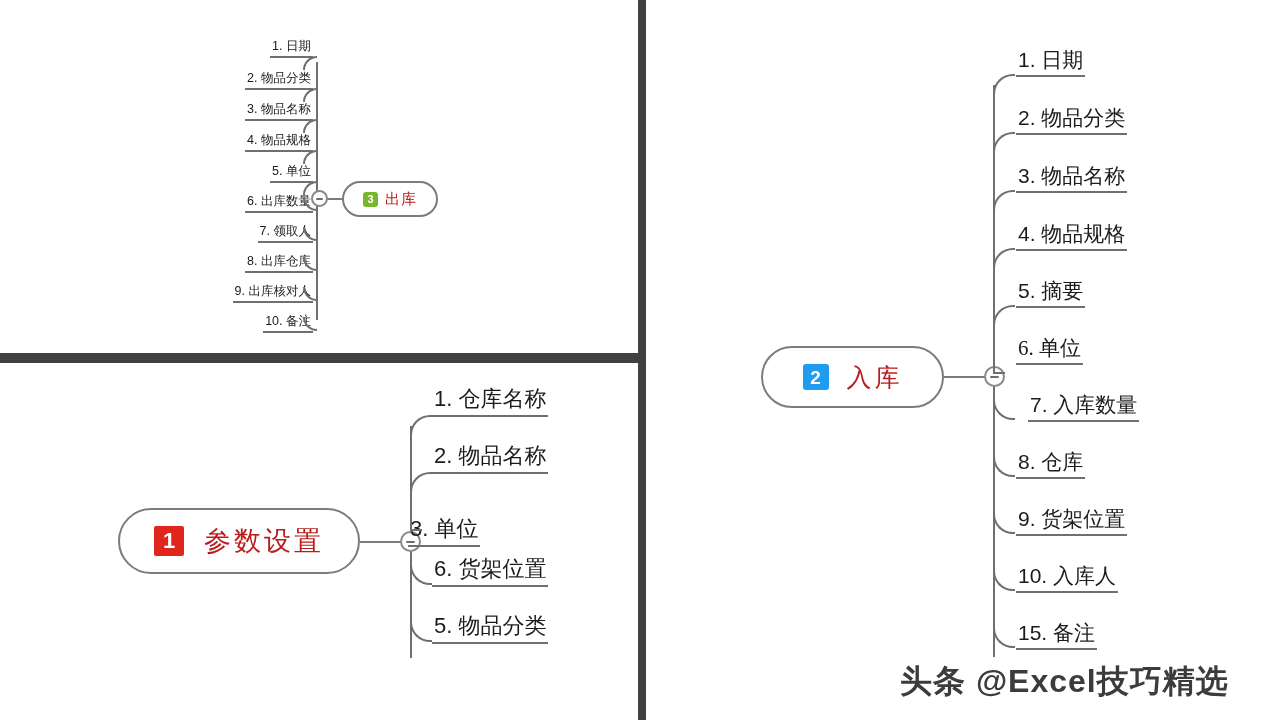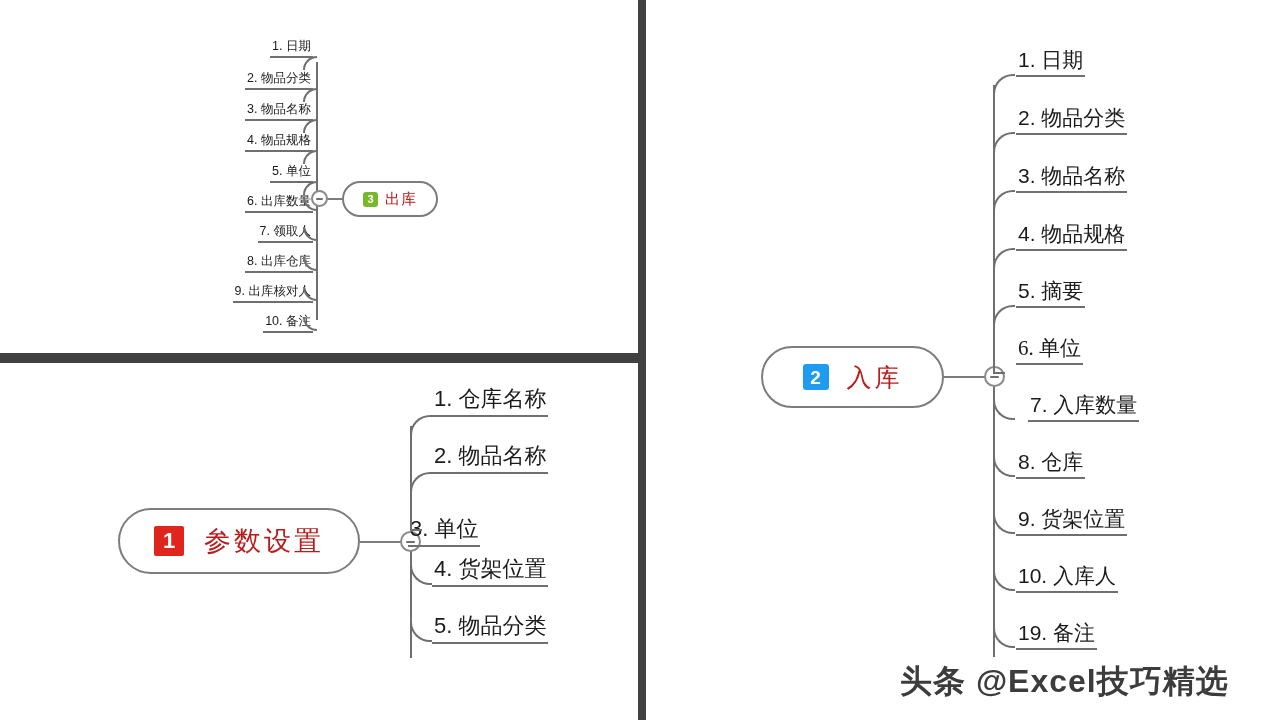--- a/index.html
+++ b/index.html
@@ -275,21 +275,21 @@
     </div>
     <div class="elbow up" style="left:410px;top:109px;"></div>
 
     <div class="leaf" style="left:408px;top:135px;margin-top:16px;">
       <span class="leaf-text">3. 单位</span>
       <span class="leaf-rule"></span>
     </div>
     <div class="elbow" style="left:410px;top:156px;width:12px;height:12px;border-bottom-left-radius:0;"></div>
 
     <div class="leaf" style="left:432px;top:191px;">
-      <span class="leaf-text">4. 货架位置</span>
+      <span class="leaf-text">6. 货架位置</span>
       <span class="leaf-rule"></span>
     </div>
     <div class="elbow" style="left:410px;top:200px;"></div>
 
     <div class="leaf" style="left:432px;top:248px;">
       <span class="leaf-text">5. 物品分类</span>
       <span class="leaf-rule"></span>
     </div>
     <div class="elbow" style="left:410px;top:257px;"></div>
   </div>
@@ -362,21 +362,21 @@
     </div>
     <div class="elbow" style="left:347px;top:512px;"></div>
 
     <div class="leaf" style="left:370px;top:562px;">
       <span class="leaf-text">10. 入库人</span>
       <span class="leaf-rule"></span>
     </div>
     <div class="elbow" style="left:347px;top:569px;"></div>
 
     <div class="leaf" style="left:370px;top:619px;">
-      <span class="leaf-text">19. 备注</span>
+      <span class="leaf-text">15. 备注</span>
       <span class="leaf-rule"></span>
     </div>
     <div class="elbow" style="left:347px;top:626px;"></div>
   </div>
 
   <div class="divider-v"></div>
   <div class="divider-h"></div>
 
   <div class="watermark">头条 @Excel技巧精选</div>
 

